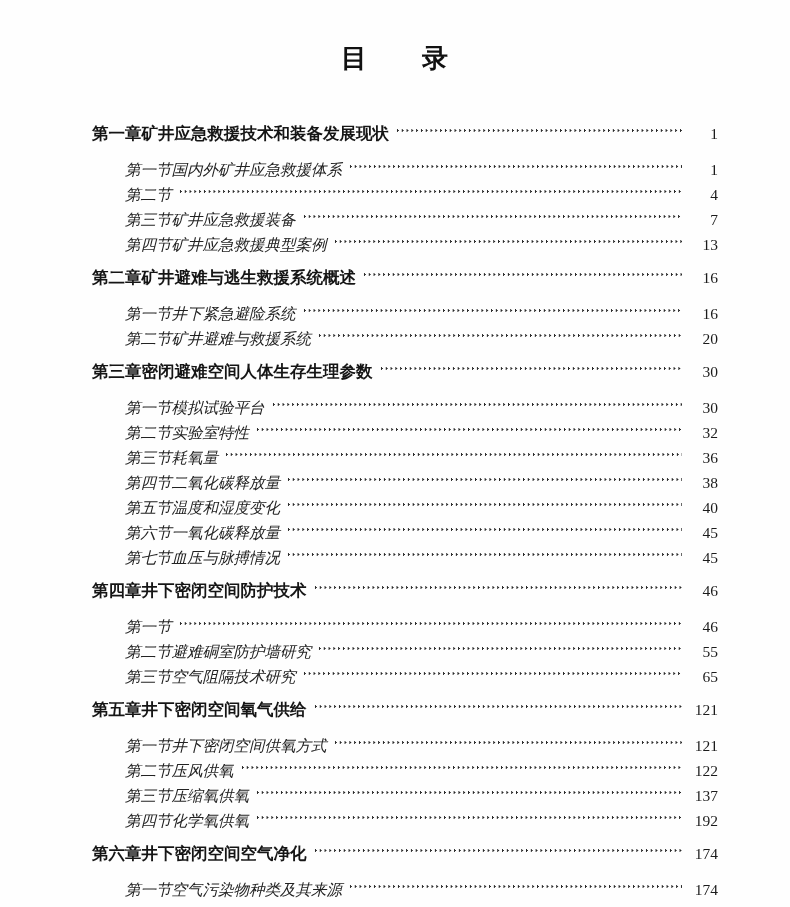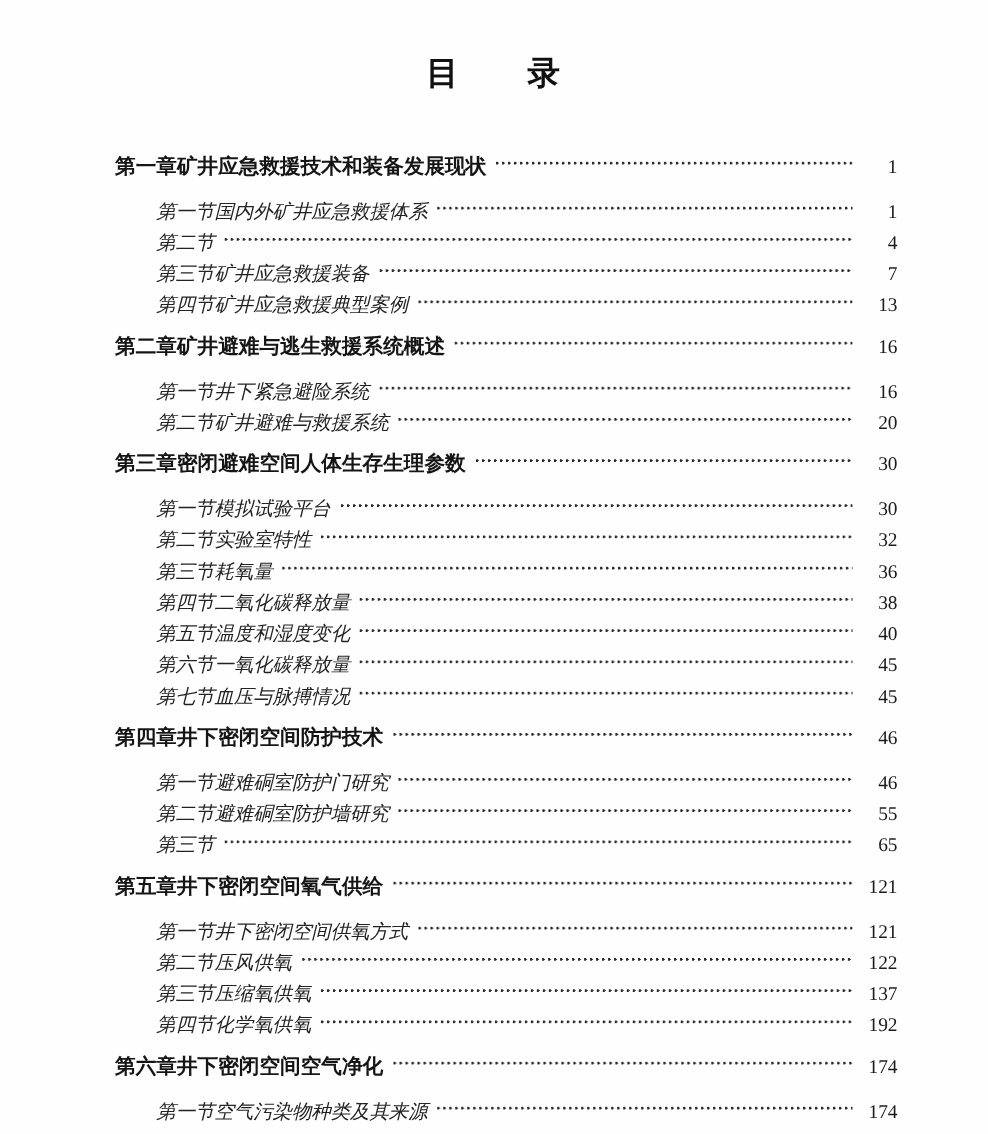--- a/index.html
+++ b/index.html
@@ -178,32 +178,32 @@
       </div>
       <div class="chapter-block">
         <div class="toc-row chapter">
           <span class="entry-label">第四章</span>
           <span class="entry-title">井下密闭空间防护技术</span>
           <span class="dot-leader"></span>
           <span class="page-num">46</span>
         </div>
         <div class="toc-row section">
           <span class="entry-label">第一节</span>
-          <span class="entry-title">避难硐室防护门研究</span>
           <span class="dot-leader"></span>
           <span class="page-num">46</span>
         </div>
         <div class="toc-row section">
           <span class="entry-label">第二节</span>
           <span class="entry-title">避难硐室防护墙研究</span>
           <span class="dot-leader"></span>
           <span class="page-num">55</span>
         </div>
         <div class="toc-row section">
           <span class="entry-label">第三节</span>
+          <span class="entry-title">空气阻隔技术研究</span>
           <span class="dot-leader"></span>
           <span class="page-num">65</span>
         </div>
       </div>
       <div class="chapter-block">
         <div class="toc-row chapter">
           <span class="entry-label">第五章</span>
           <span class="entry-title">井下密闭空间氧气供给</span>
           <span class="dot-leader"></span>
           <span class="page-num">121</span>

